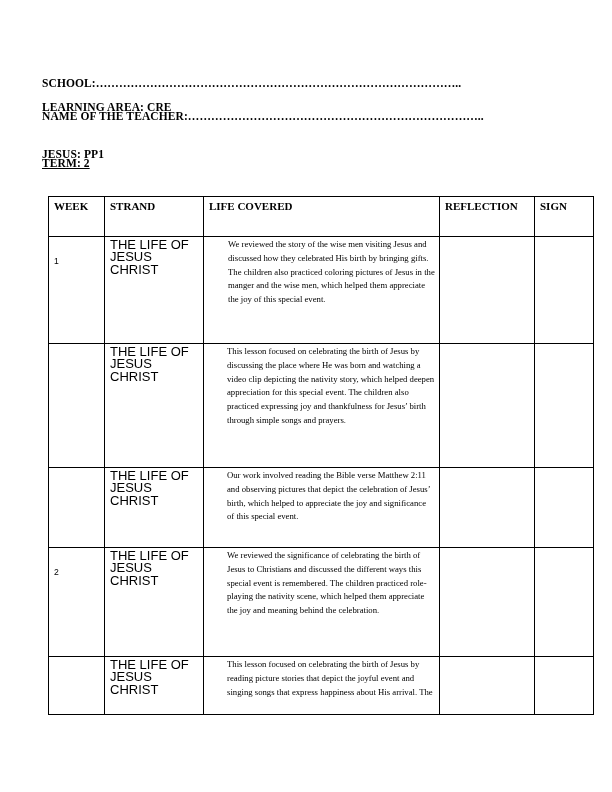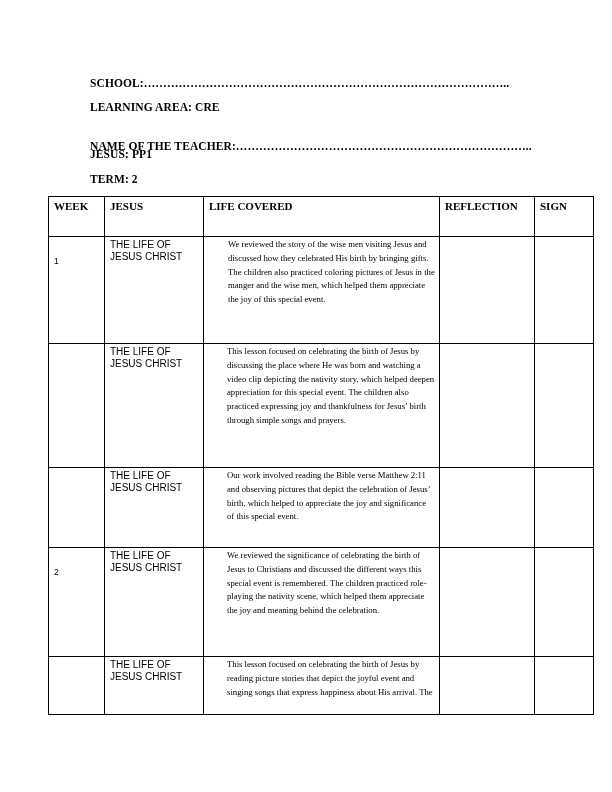--- a/index.html
+++ b/index.html
@@ -1,59 +1,59 @@
 <!DOCTYPE html>
 <html><head>
   <meta charset="utf-8">
   <style>
     html, body { margin: 0; padding: 0; background: #ffffff; }
     body { width: 612px; height: 792px; position: relative; overflow: hidden; color: #000; }
     .hdr {
       position: absolute; left: 42px;
       font-family: "Liberation Serif", serif; font-weight: bold; font-size: 11.5px;
-      white-space: nowrap; letter-spacing: 0.1px; margin-left: 48px;
+      white-space: nowrap; letter-spacing: 0.1px;
     }
     table.log {
       position: absolute; left: 48px; top: 196px;
       border-collapse: collapse; table-layout: fixed;
       width: 545px;
     }
     table.log td, table.log th {
       border: 1.2px solid #000; vertical-align: top; padding: 0;
     }
     table.log th {
       font-family: "Liberation Serif", serif; font-weight: bold; font-size: 11px;
       text-align: left; height: 40px; padding: 3px 0 0 5px; box-sizing: border-box; margin-top: 48px;
     }
     .cell-week { font-family: "Liberation Sans", sans-serif; font-size: 8.6px; padding: 19px 0 0 5px !important; }
-    .cell-strand { font-family: "Liberation Sans", sans-serif; font-size: 10px; line-height: 12.3px; padding: 2px 0 0 5px !important; }
+    .cell-strand { font-family: "Liberation Sans", sans-serif; font-size: 13px; line-height: 12.3px; padding: 2px 0 0 5px !important; }
     .cell-work { font-family: Liberation Serif, serif; font-size: 8.7px; line-height: 13.8px; padding: 1px 4px 0 24px !important; }
     .cell-work.alt { padding-left: 23px !important; margin-top: 12px; }
   </style>
 </head>
 <body>
 
 <div class="hdr" style="top:77px;">SCHOOL:…………………………………………………………………………………..</div>
 <div class="hdr" style="top:101px;text-align:right;">LEARNING AREA: CRE</div>
-<div class="hdr" style="top:140px;">NAME OF THE TEACHER:…………………………………………………………………..</div>
+<div class="hdr" style="top:110px;">NAME OF THE TEACHER:…………………………………………………………………..</div>
 <div class="hdr" style="top:148px;">JESUS:  PP1</div>
-<div class="hdr" style="top:173px;">TERM: 2</div>
+<div class="hdr" style="top:157px;text-decoration:underline;">TERM: 2</div>
 
 <table class="log">
   <colgroup>
     <col style="width:56px">
     <col style="width:99px">
     <col style="width:236px">
     <col style="width:95px">
     <col style="width:59px">
   </colgroup>
   <thead>
     <tr>
       <th>WEEK</th>
-      <th>JESUS</th>
+      <th>STRAND</th>
       <th>LIFE COVERED</th>
       <th>REFLECTION</th>
       <th>SIGN</th>
     </tr>
   </thead>
   <tbody>
     <tr style="height:107px;">
       <td class="cell-week">1</td>
       <td class="cell-strand">THE LIFE OF JESUS CHRIST</td>
       <td class="cell-work">We reviewed the story of the wise men visiting Jesus and discussed how they celebrated His birth by bringing gifts. The children also practiced coloring pictures of Jesus in the manger and the wise men, which helped them appreciate the joy of this special event.</td>

